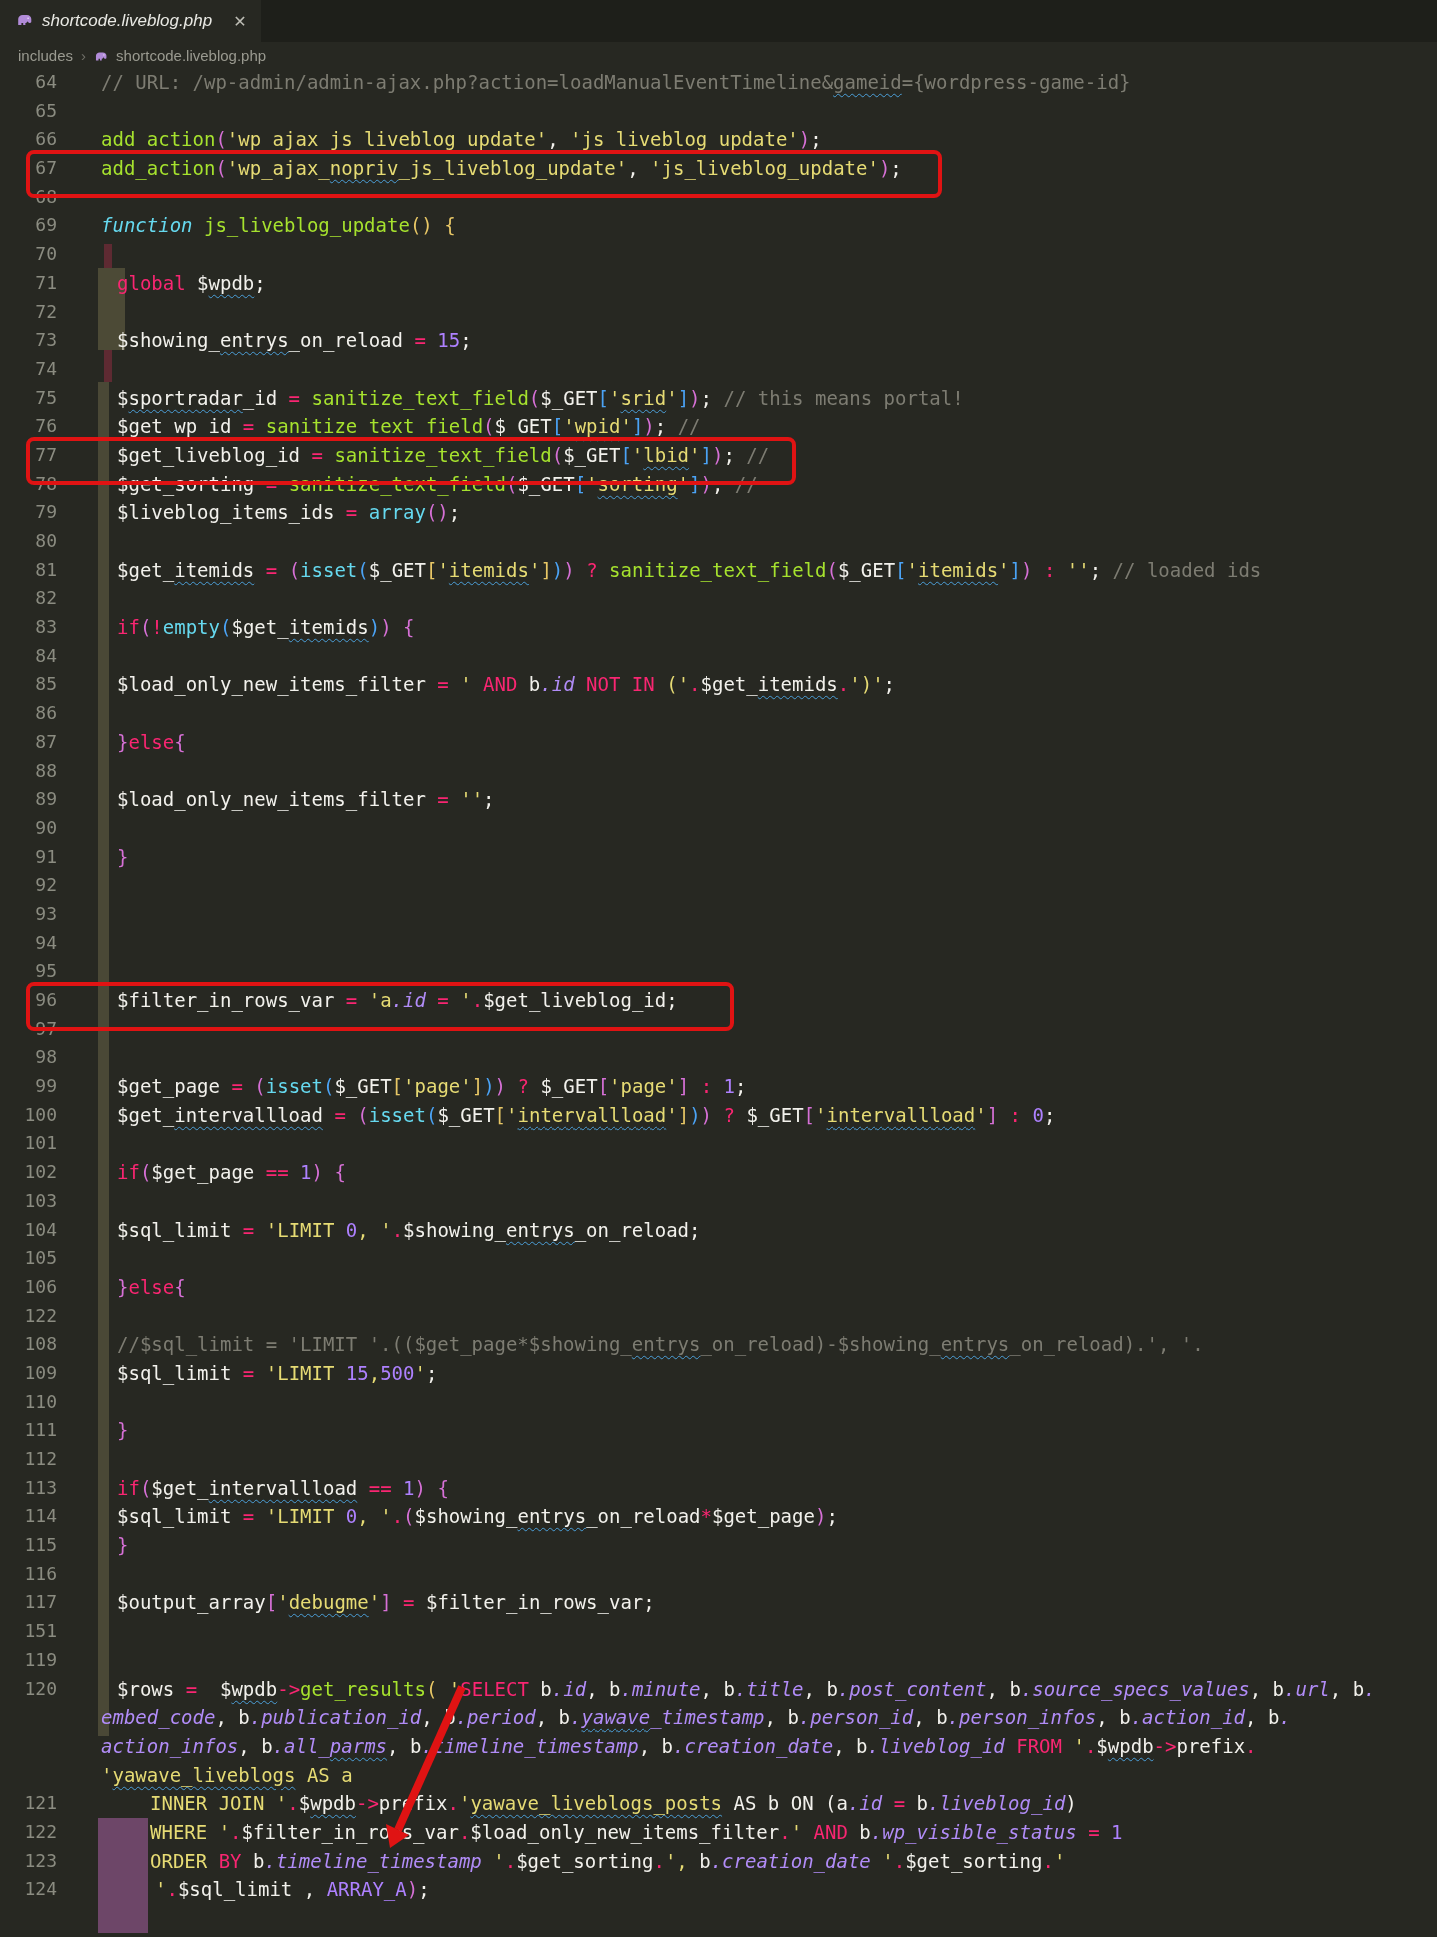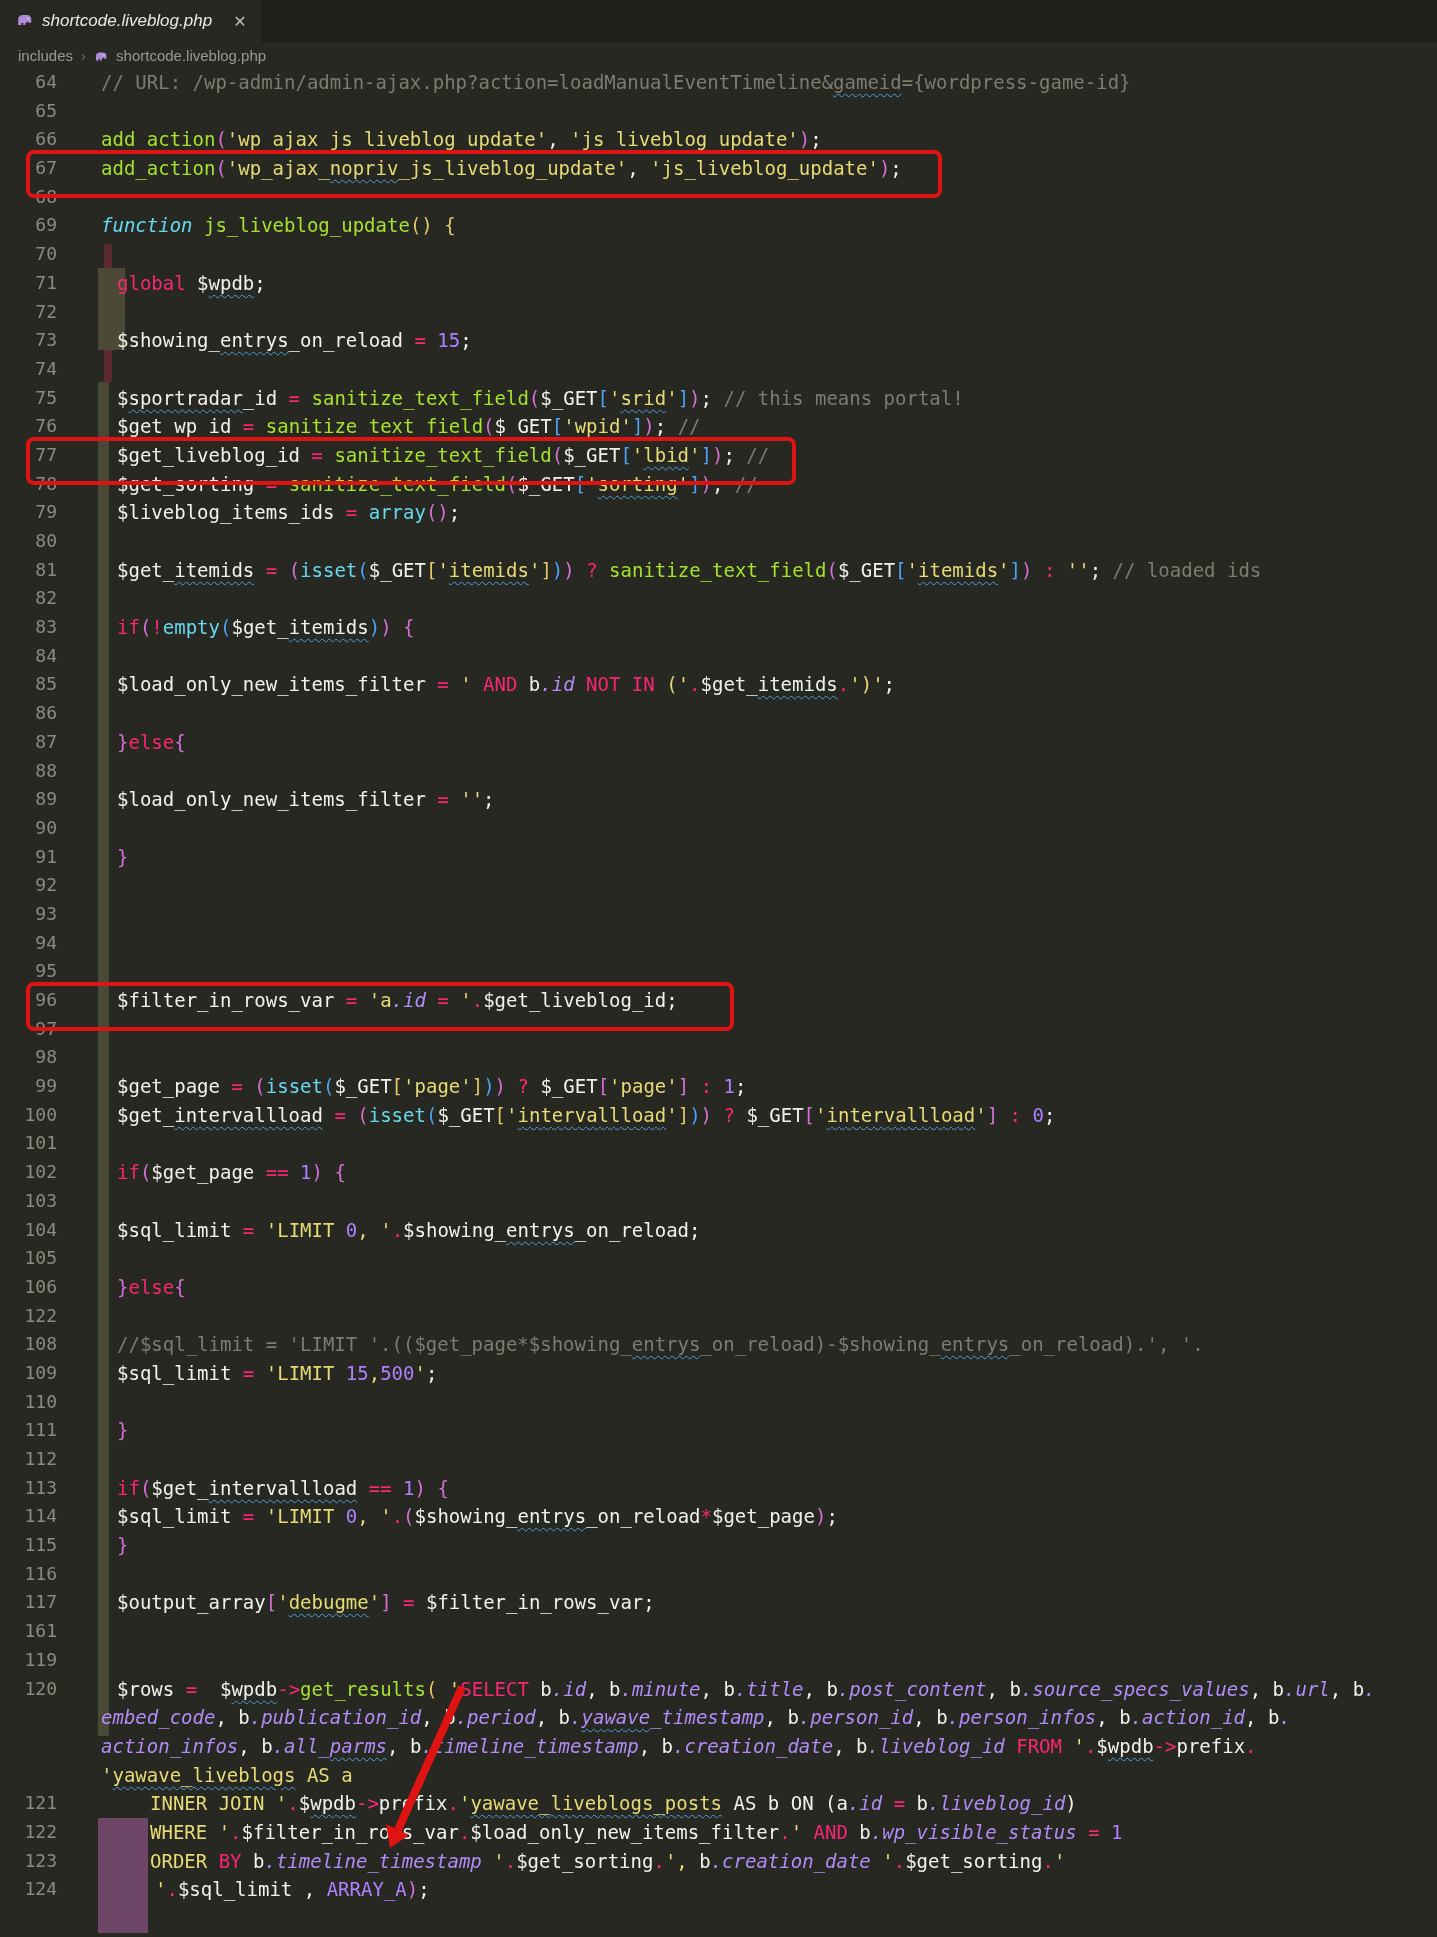--- a/index.html
+++ b/index.html
@@ -135,21 +135,21 @@
     <div class="row"><span class="ln">108</span><span class="ct" style="padding-left: 16px;"><span class="c">//$sql_limit = 'LIMIT '.(($get_page*$showing_</span><span class="c u">entrys</span><span class="c">_on_reload)-$showing_</span><span class="c u">entrys</span><span class="c">_on_reload).', '. </span></span></div>
     <div class="row"><span class="ln">109</span><span class="ct" style="padding-left: 16px;"><span class="w">$sql_limit </span><span class="p">=</span><span class="w"> </span><span class="y">'LIMIT </span><span class="pu">15</span><span class="y">,</span><span class="pu">500</span><span class="y">'</span><span class="w">;</span></span></div>
     <div class="row"><span class="ln">110</span><span class="ct" style="padding-left: 16px;"></span></div>
     <div class="row"><span class="ln">111</span><span class="ct" style="padding-left: 16px;"><span class="b2">}</span></span></div>
     <div class="row"><span class="ln">112</span><span class="ct" style="padding-left: 16px;"></span></div>
     <div class="row"><span class="ln">113</span><span class="ct" style="padding-left: 16px;"><span class="p">if</span><span class="b2">(</span><span class="w">$get_</span><span class="w u">intervallload</span><span class="w"> </span><span class="p">==</span><span class="w"> </span><span class="pu">1</span><span class="b2">)</span><span class="w"> </span><span class="b2">{</span></span></div>
     <div class="row"><span class="ln">114</span><span class="ct" style="padding-left: 16px;"><span class="w">$sql_limit </span><span class="p">=</span><span class="w"> </span><span class="y">'LIMIT</span><span class="w"> </span><span class="pu">0</span><span class="y">, '</span><span class="p">.</span><span class="b2">(</span><span class="w">$showing_</span><span class="w u">entrys</span><span class="w">_on_reload</span><span class="p">*</span><span class="w">$get_page</span><span class="b2">)</span><span class="w">;</span></span></div>
     <div class="row"><span class="ln">115</span><span class="ct" style="padding-left: 16px;"><span class="b2">}</span></span></div>
     <div class="row"><span class="ln">116</span><span class="ct" style="padding-left: 16px;"></span></div>
     <div class="row"><span class="ln">117</span><span class="ct" style="padding-left: 16px;"><span class="w">$output_array</span><span class="b2">[</span><span class="y">'</span><span class="y u">debugme</span><span class="y">'</span><span class="b2">]</span><span class="w"> </span><span class="p">=</span><span class="w"> </span><span class="w">$filter_in_rows_var</span><span class="w">;</span></span></div>
-    <div class="row"><span class="ln">161</span><span class="ct" style="padding-left: 16px;"></span></div>
+    <div class="row"><span class="ln">151</span><span class="ct" style="padding-left: 16px;"></span></div>
     <div class="row"><span class="ln">119</span><span class="ct" style="padding-left: 16px;"></span></div>
     <div class="row"><span class="ln">120</span><span class="ct" style="padding-left: 16px;"><span class="w">$rows </span><span class="p">=</span><span class="w">  $</span><span class="w u">wpdb</span><span class="p">-&gt;</span><span class="g">get_results</span><span class="b4">(</span><span class="w"> </span><span class="y">'</span><span class="p">SELECT</span><span class="w"> b</span><span class="pui">.id</span><span class="w">, b</span><span class="pui">.minute</span><span class="w">, b</span><span class="pui">.title</span><span class="w">, b</span><span class="pui">.post_content</span><span class="w">, b</span><span class="pui">.source_specs_values</span><span class="w">, b</span><span class="pui">.url</span><span class="w">, b</span><span class="pui">.</span></span></div>
     <div class="row"><span class="ln"></span><span class="ct" style="padding-left: 0px;"><span class="pui">embed_code</span><span class="w">, b</span><span class="pui">.publication_id</span><span class="w">, b</span><span class="pui">.period</span><span class="w">, b</span><span class="pui">.</span><span class="pui u">yawave</span><span class="pui">_timestamp</span><span class="w">, b</span><span class="pui">.person_id</span><span class="w">, b</span><span class="pui">.person_infos</span><span class="w">, b</span><span class="pui">.action_id</span><span class="w">, b</span><span class="pui">.</span></span></div>
     <div class="row"><span class="ln"></span><span class="ct" style="padding-left: 0px;"><span class="pui">action_infos</span><span class="w">, b</span><span class="pui">.all_</span><span class="pui u">parms</span><span class="w">, b</span><span class="pui">.timeline_timestamp</span><span class="w">, b</span><span class="pui">.creation_date</span><span class="w">, b</span><span class="pui">.liveblog_id</span><span class="w"> </span><span class="p">FROM</span><span class="w"> </span><span class="y">'</span><span class="p">.</span><span class="w">$</span><span class="w u">wpdb</span><span class="p">-&gt;</span><span class="w">prefix</span><span class="p">.</span></span></div>
     <div class="row"><span class="ln"></span><span class="ct" style="padding-left: 0px;"><span class="y">'</span><span class="y u">yawave_liveblogs</span><span class="y"> AS a</span></span></div>
     <div class="row"><span class="ln">121</span><span class="ct" style="padding-left: 49px;"><span class="y">INNER JOIN '</span><span class="p">.</span><span class="w">$</span><span class="w u">wpdb</span><span class="p">-&gt;</span><span class="w">prefix</span><span class="p">.</span><span class="y">'</span><span class="y u">yawave_liveblogs_posts</span><span class="w"> AS b ON </span><span class="w">(</span><span class="w">a</span><span class="pui">.id</span><span class="w"> </span><span class="p">=</span><span class="w"> b</span><span class="pui">.liveblog_id</span><span class="w">)</span></span></div>
     <div class="row"><span class="ln">122</span><span class="ct" style="padding-left: 49px;"><span class="y">WHERE '</span><span class="p">.</span><span class="w">$filter_in_rows_var</span><span class="p">.</span><span class="w">$load_only_new_items_filter</span><span class="p">.</span><span class="y">'</span><span class="w"> </span><span class="p">AND</span><span class="w"> b</span><span class="pui">.wp_visible_status</span><span class="w"> </span><span class="p">=</span><span class="w"> </span><span class="pu">1</span></span></div>
     <div class="row"><span class="ln">123</span><span class="ct" style="padding-left: 49px;"><span class="y">ORDER</span><span class="w"> </span><span class="p">BY</span><span class="w"> b</span><span class="pui">.timeline_timestamp</span><span class="w"> </span><span class="y">'</span><span class="p">.</span><span class="w">$get_sorting</span><span class="p">.</span><span class="y">',</span><span class="w"> b</span><span class="pui">.creation_date</span><span class="w"> </span><span class="y">'</span><span class="p">.</span><span class="w">$get_sorting</span><span class="p">.</span><span class="y">'</span></span></div>
     <div class="row"><span class="ln">124</span><span class="ct" style="padding-left: 54px;"><span class="y">'</span><span class="p">.</span><span class="w">$sql_limit </span><span class="w">, </span><span class="pu">ARRAY_A</span><span class="b2">)</span><span class="w">;</span></span></div>
   </div>

